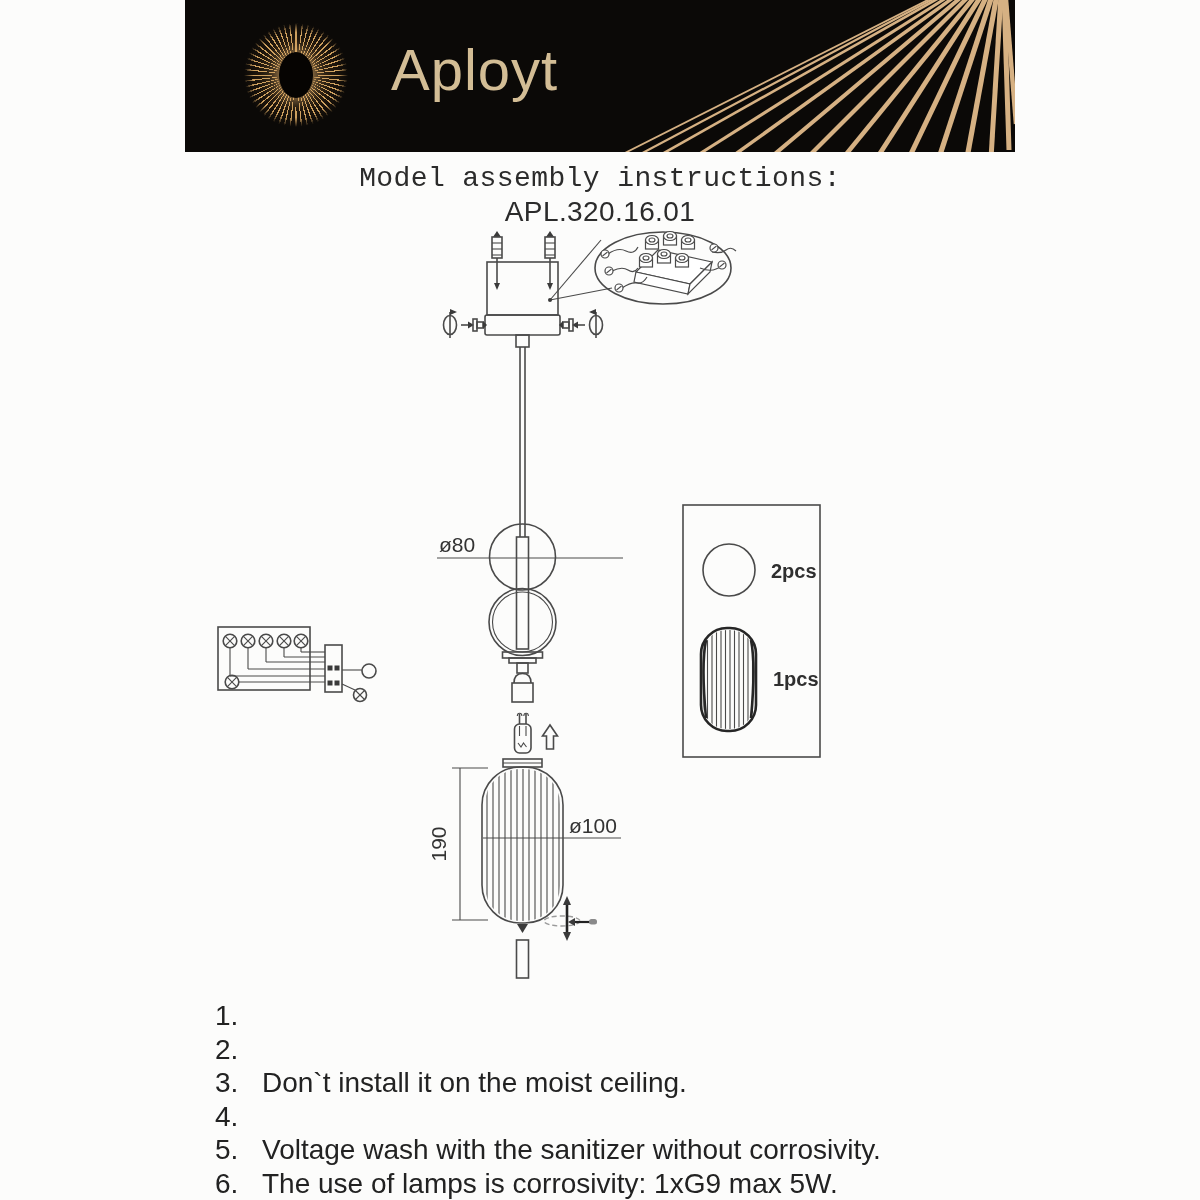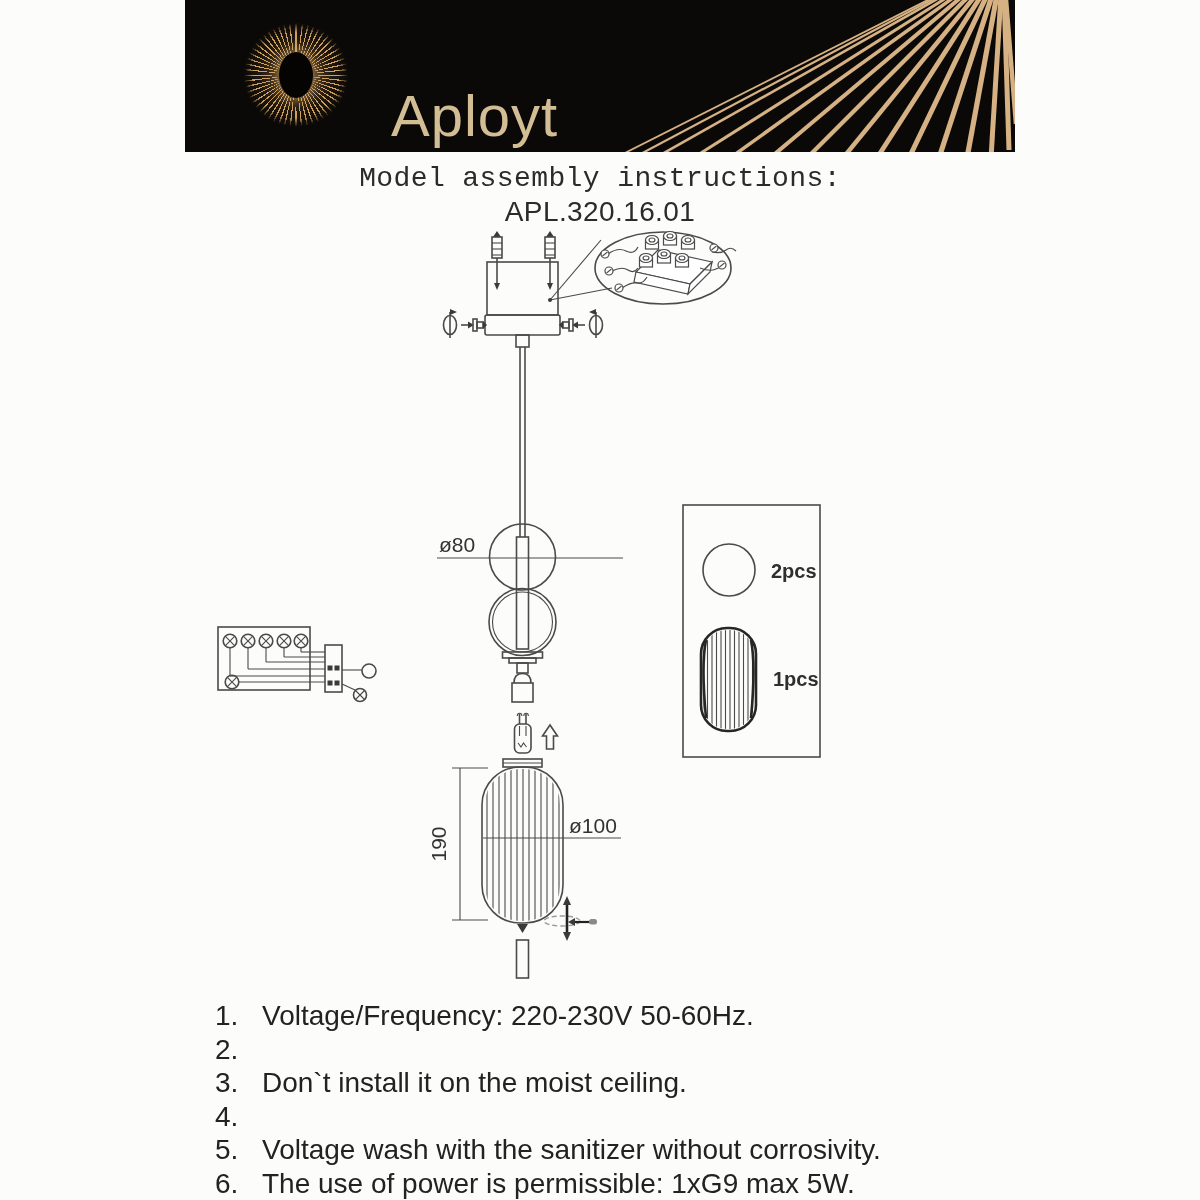--- a/index.html
+++ b/index.html
@@ -10,21 +10,21 @@
   .banner{position:absolute;left:185px;top:0;width:830px;height:152px;background:#0b0907;overflow:hidden;}
   .banner svg{position:absolute;left:0;top:0;}
   .burst-glow{position:absolute;left:44px;top:8px;width:134px;height:134px;border-radius:50%;
       background:radial-gradient(closest-side, rgba(255,200,125,.40), rgba(150,100,45,.15) 55%, rgba(0,0,0,0) 78%);}
   .burst{position:absolute;left:52px;top:16px;width:118px;height:118px;border-radius:50%;
       background:repeating-conic-gradient(rgba(216,168,100,.95) 0deg 1.7deg, rgba(12,9,6,0) 1.7deg 6.4deg);
       -webkit-mask:radial-gradient(closest-side, transparent 0 26%, #000 36% 72%, transparent 88%);
               mask:radial-gradient(closest-side, transparent 0 26%, #000 36% 72%, transparent 88%);}
   .burst-core{position:absolute;left:94px;top:52px;width:34px;height:46px;border-radius:50%;background:#060402;
       box-shadow:0 0 10px 3px rgba(228,178,108,.45);}
-  .brand-name{position:absolute;left:206px;top:36px;font-size:58px;font-weight:400;letter-spacing:1px;color:#d3bd95;margin-top:46px;}
+  .brand-name{position:absolute;left:206px;top:36px;font-size:58px;font-weight:400;letter-spacing:1px;color:#d3bd95;}
 
   
   .title-line1{position:absolute;left:0;right:0;top:163px;text-align:center;font-size:28px;letter-spacing:.4px;color:#2b2b2b;font-family:Liberation Mono, monospace;}
   .title-line2{position:absolute;left:0;right:0;top:196px;text-align:center;font-size:28px;letter-spacing:.4px;color:#2b2b2b;}
 
   
   .diagram{position:absolute;left:0;top:0;}
   .ln{stroke:#4a4a4a;stroke-width:1.6;fill:none;}
   .lnw{stroke:#4a4a4a;stroke-width:1.2;fill:#fff;}
   .thin{stroke:#4a4a4a;stroke-width:1.1;fill:none;}
@@ -313,35 +313,34 @@
         <path class="thick" d="M706,640 Q701,665 706,718" fill="none"></path>
         <path class="thick" d="M751,640 Q756,665 751,718" fill="none"></path>
       </g>
       <text class="qty" x="773" y="686">1pcs</text>
     </g>
   </svg>
 
   <div class="instructions">
     <div class="inst-row">
       <span class="inst-num">1.</span>
-      <span class="inst-text">Voltage/Frequency: 220-230V 50-60Hz.</span>
     </div>
     <div class="inst-row">
       <span class="inst-num">2.</span>
     </div>
     <div class="inst-row">
       <span class="inst-num">3.</span>
       <span class="inst-text">Don`t install it on the moist ceiling.</span>
     </div>
     <div class="inst-row">
       <span class="inst-num">4.</span>
     </div>
     <div class="inst-row">
       <span class="inst-num">5.</span>
       <span class="inst-text">Voltage wash with the sanitizer without corrosivity.</span>
     </div>
     <div class="inst-row">
       <span class="inst-num">6.</span>
-      <span class="inst-text">The use of power is permissible: 1xG9 max 5W.</span>
+      <span class="inst-text">The use of lamps is corrosivity: 1xG9 max 5W.</span>
     </div>
   </div>
 
 </div>
 
 </body></html>

